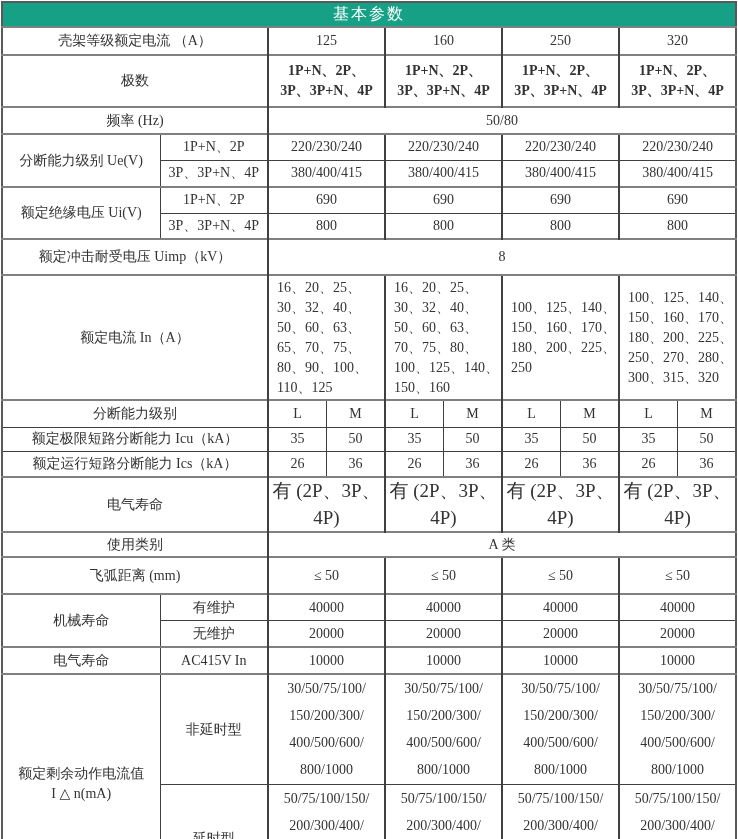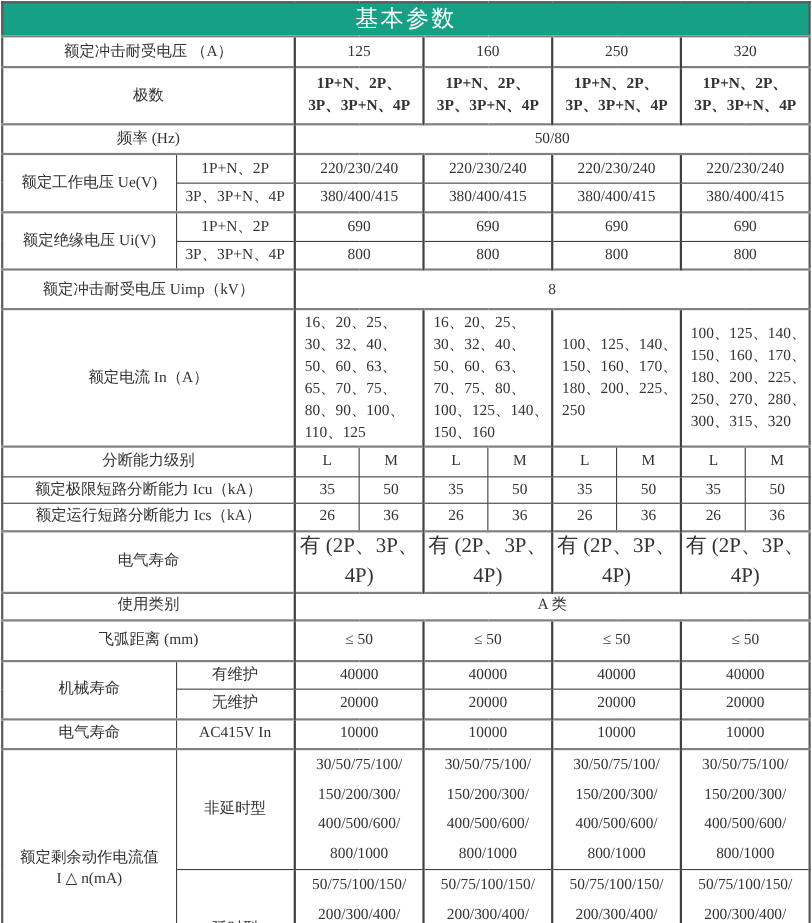--- a/index.html
+++ b/index.html
@@ -27,21 +27,21 @@
     line-height:1.4;
     padding:0 2px;
     white-space:pre-line;
     overflow:hidden;
   }
   tr.sec>td{border-top:2px solid var(--border-section);}
   td.gl{border-left:2px solid var(--border-dark);}
   td.title-cell{
     background:var(--accent);
     color:var(--header-text);
-    font-size:21px;
+    font-size:16px;
     letter-spacing:2px;
     border:1px solid var(--accent);
   }
   td.left{text-align:left;padding-left:8px;line-height:20px;}
   td.tall{line-height:27px;}
   td.fit{font-size:19px;}
   td.poles{line-height:20px;font-weight:bold;}
   .bottom-bar{height:5px;background:var(--accent);width:738px;margin-top:-1px;}
 </style>
 </head>
@@ -61,21 +61,21 @@
         <col style="width:58.5px">
         <col style="width:58.5px">
 </colgroup>
 <tbody>
 
 <tr style="height:25px">
   <td colspan="10" class="title-cell">基本参数</td>
 </tr>
 
 <tr class="sec" style="height:28px">
-  <td colspan="2">额定冲击耐受电压 （A）</td>
+  <td colspan="2">壳架等级额定电流 （A）</td>
   <td colspan="2" class="gl">125</td>
   <td colspan="2" class="gl">160</td>
   <td colspan="2" class="gl">250</td>
   <td colspan="2" class="gl">320</td>
 </tr>
 
 <tr class="sec" style="height:52px">
   <td colspan="2">极数</td>
   <td colspan="2" class="gl poles">1P+N、2P、
 3P、3P+N、4P</td>
@@ -86,21 +86,21 @@
   <td colspan="2" class="gl poles">1P+N、2P、
 3P、3P+N、4P</td>
 </tr>
 
 <tr class="sec" style="height:27px">
   <td colspan="2">频率 (Hz)</td>
   <td colspan="8" class="gl">50/80</td>
 </tr>
 
 <tr class="sec" style="height:26px">
-  <td rowspan="2">额定工作电压 Ue(V)</td>
+  <td rowspan="2">分断能力级别 Ue(V)</td>
   <td>1P+N、2P</td>
   <td colspan="2" class="gl">220/230/240</td>
   <td colspan="2" class="gl">220/230/240</td>
   <td colspan="2" class="gl">220/230/240</td>
   <td colspan="2" class="gl">220/230/240</td>
 </tr>
 <tr style="height:27px">
   <td>3P、3P+N、4P</td>
   <td colspan="2" class="gl">380/400/415</td>
   <td colspan="2" class="gl">380/400/415</td>

